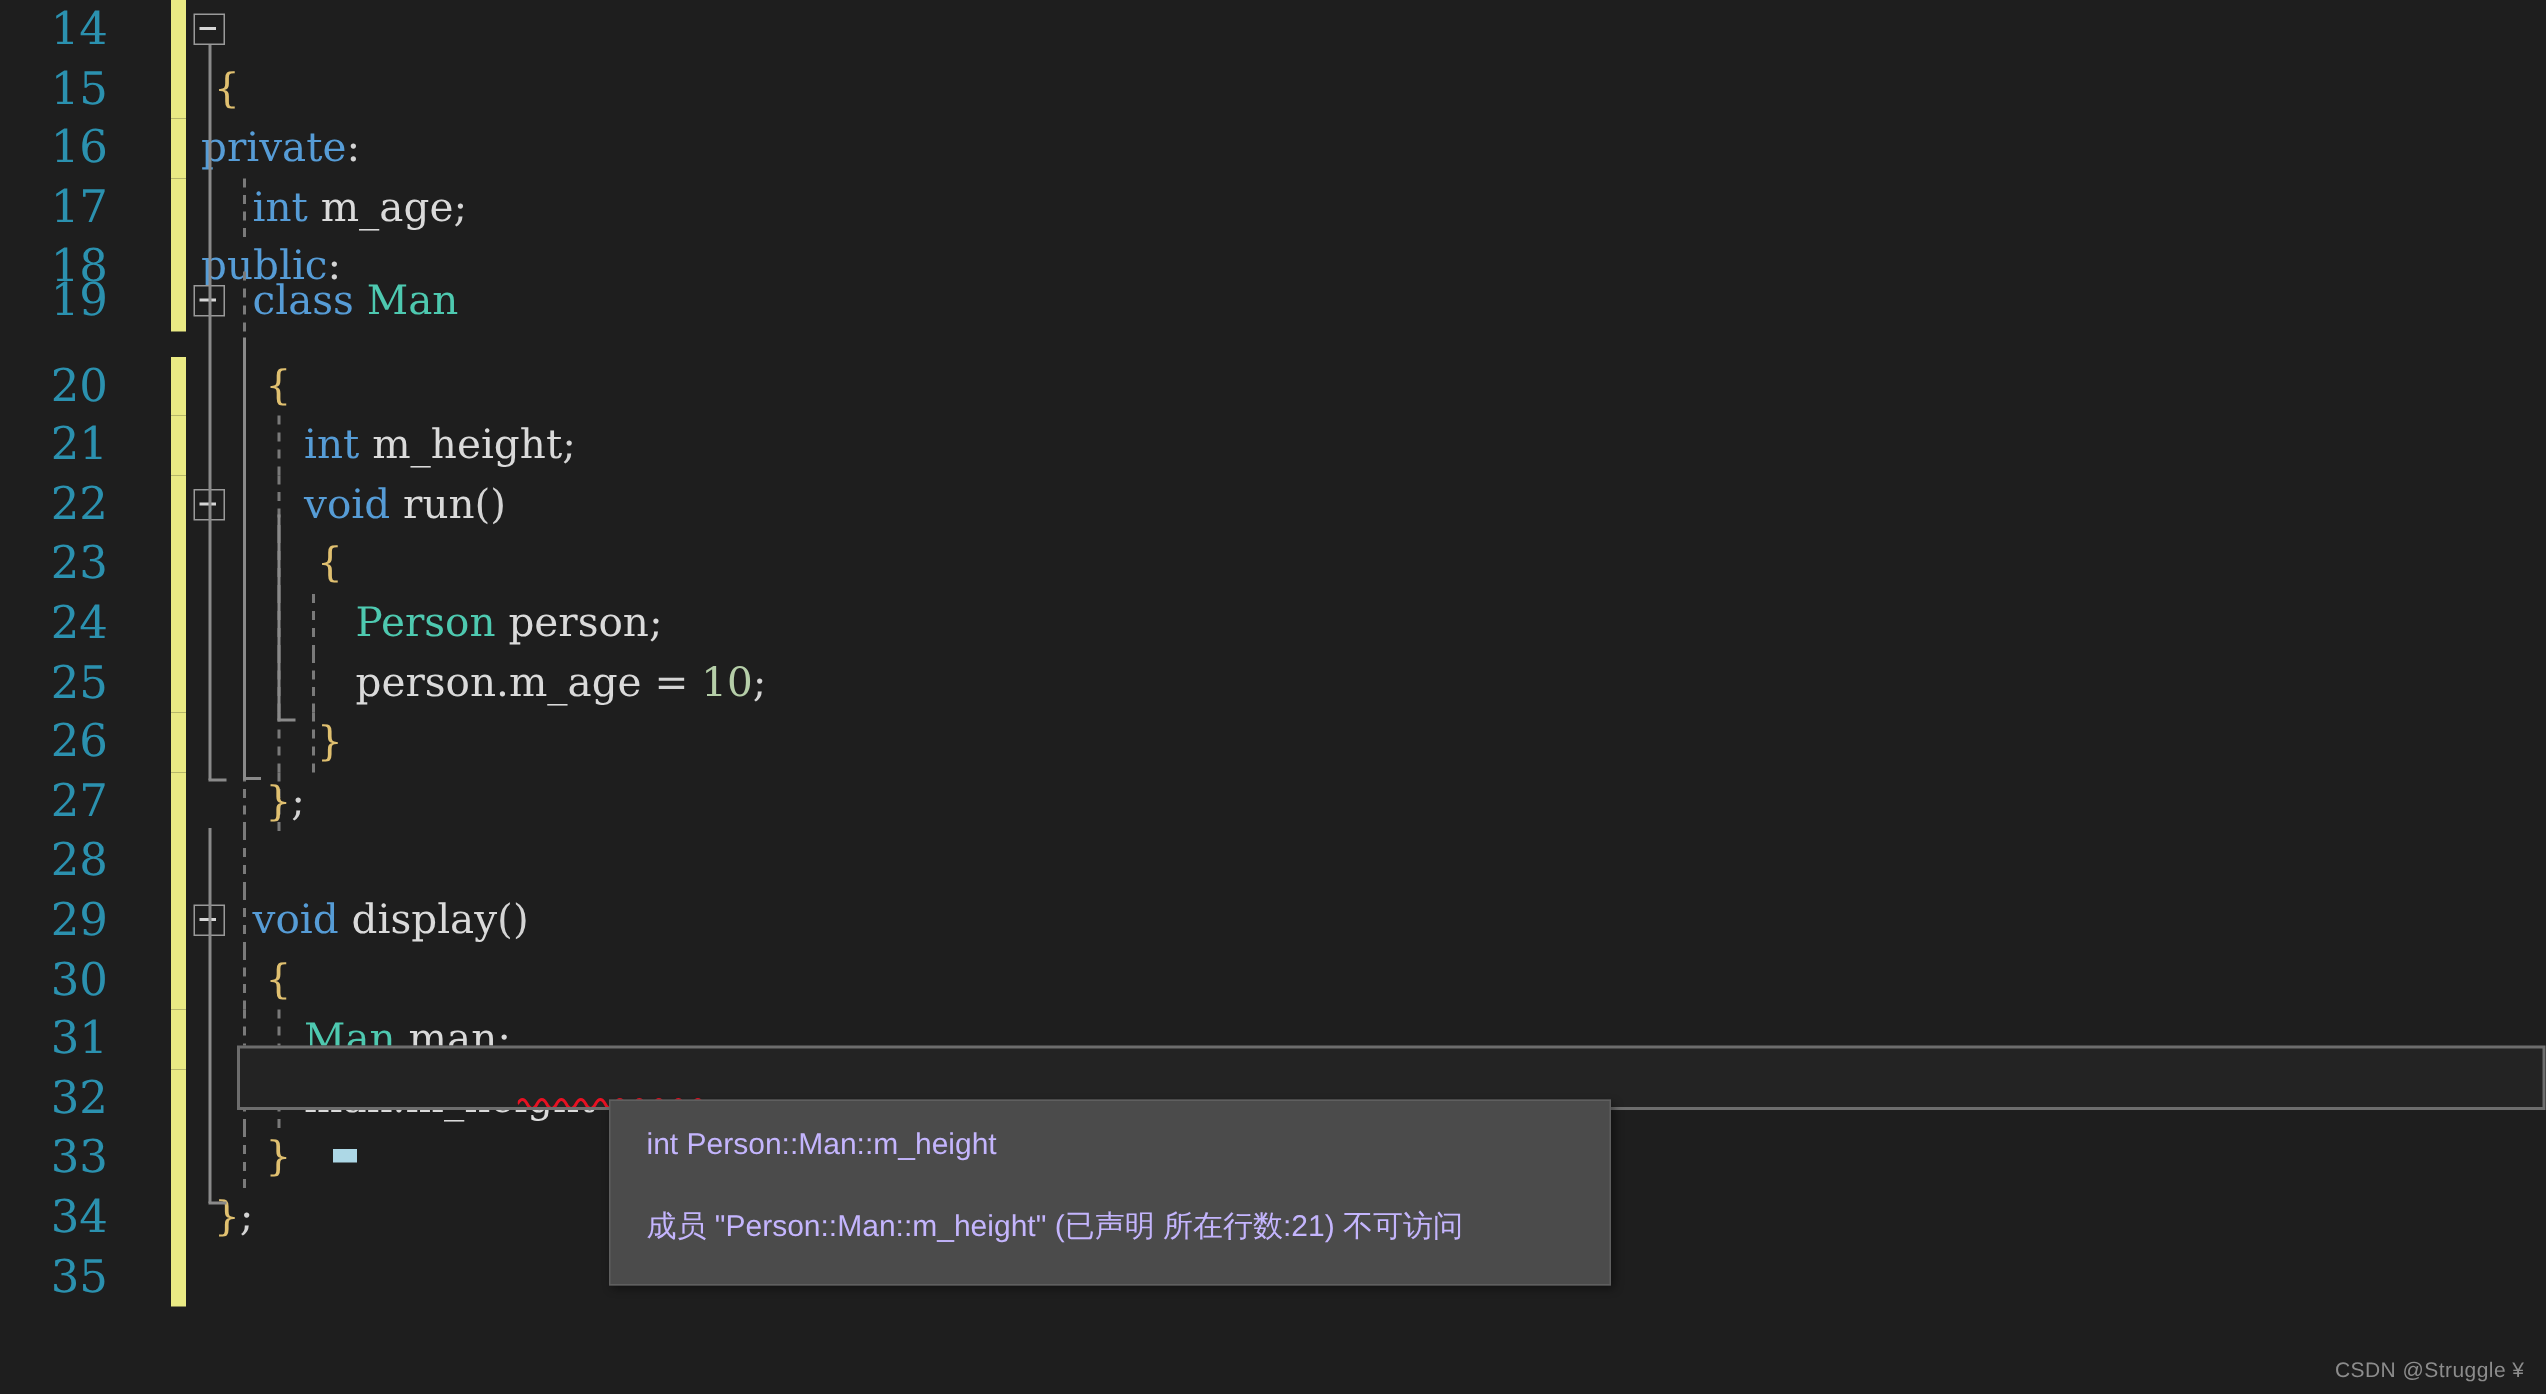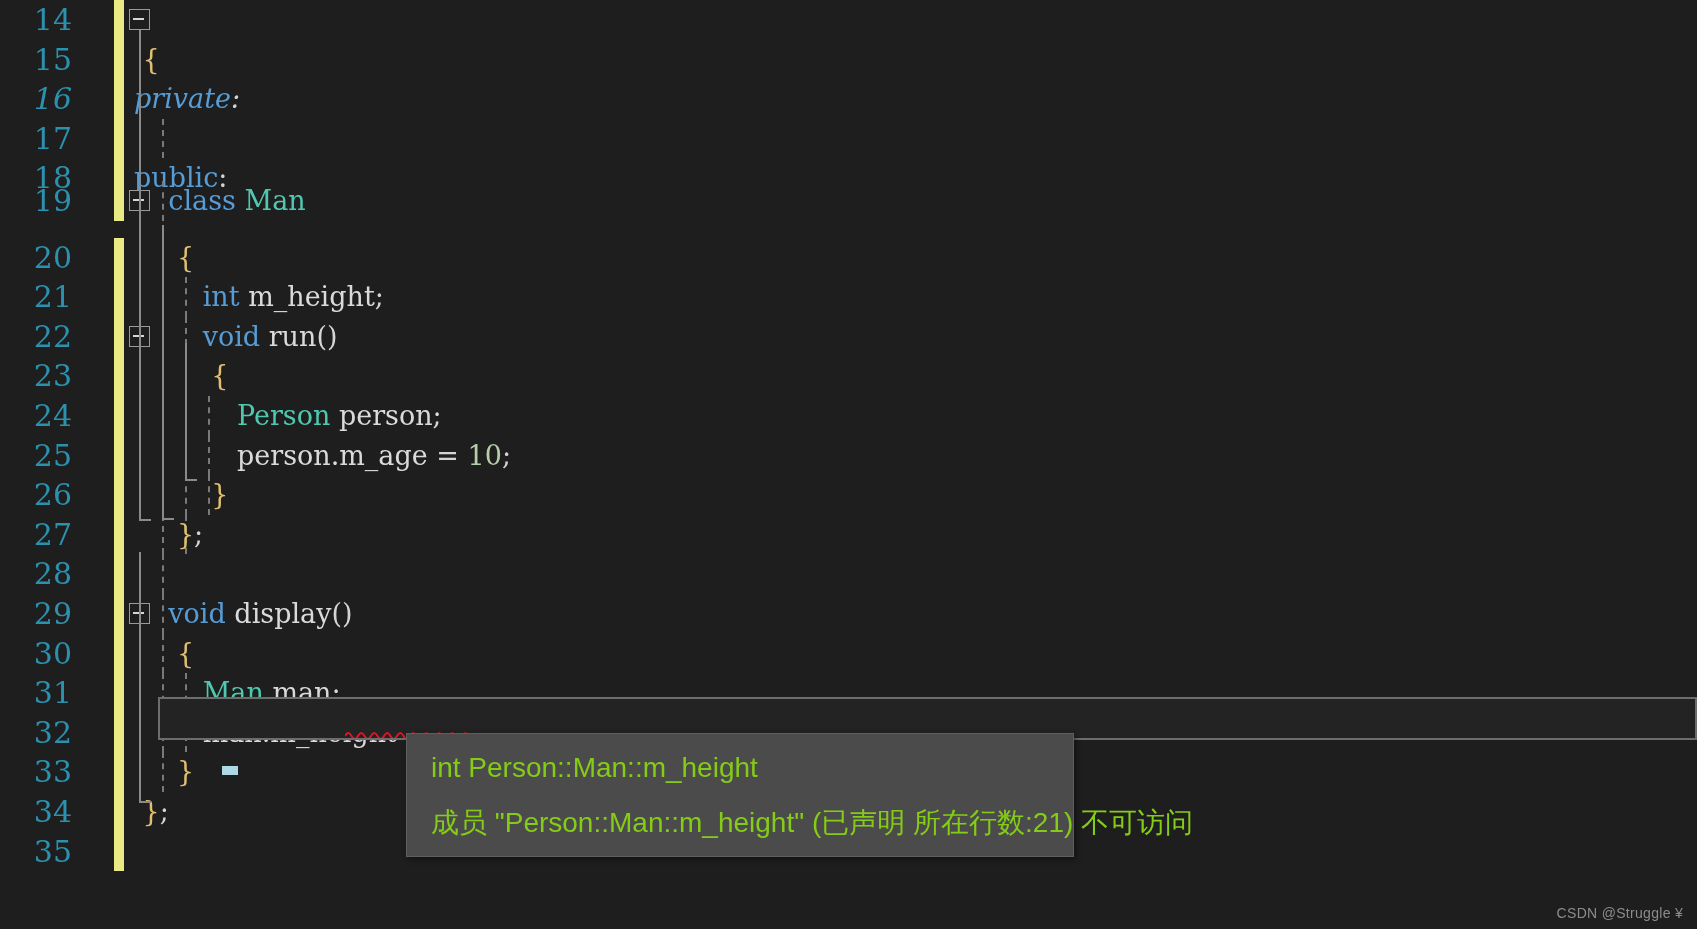--- a/index.html
+++ b/index.html
@@ -127,23 +127,23 @@
     width:668px;height:124px;
     background:#4b4b4b;
     border:1px solid #5f5f5f;
     box-sizing:border-box;
     font-family:"Liberation Sans","DejaVu Sans",sans-serif;
     color:#f0f0f0;
     box-shadow:2px 2px 6px rgba(0,0,0,.45);
   }
   .tt-line{
     position:absolute;left:24px;
-    font-size:28px;
+    font-size:20px;
     white-space:pre;
-    color:#84cc16;
+    color:#c4b5fd;
   }
   #tt1{top:18px;}
   #tt2{top:70px;}
 
   
   #watermark{
     position:absolute;
     right:14px;bottom:8px;
     color:#8c8c8c;
     font-size:14px;
@@ -152,22 +152,22 @@
   }
 </style>
 </head>
 <body>
 
 <div id="editor">
 
   <div id="lines">
       <div class="line-row" style="position: absolute; left: 0px; top: 0px; width: 1697px;"><div class="lnum">14</div><div class="changebar"></div><div class="fold"></div></div>
       <div class="line-row" style="position: absolute; left: 0px; top: 39.6px; width: 1697px;"><div class="lnum">15</div><div class="changebar"></div><div class="code"><span class="plain"> </span><span class="brace">{</span></div></div>
-      <div class="line-row" style="position: absolute; left: 0px; top: 79.2px; width: 1697px; font-style: italic;"><div class="lnum">16</div><div class="changebar"></div><div class="code"><span class="kw">private</span><span class="punc">:</span></div></div>
-      <div class="line-row" style="position: absolute; left: 0px; top: 118.8px; width: 1697px;"><div class="lnum">17</div><div class="changebar"></div><div class="iguide" style="left: 162px; top: 0px; height: 39.6px;"></div></div>
+      <div class="line-row" style="position: absolute; left: 0px; top: 79.2px; width: 1697px;"><div class="lnum">16</div><div class="changebar"></div><div class="code"><span class="kw">private</span><span class="punc">:</span></div></div>
+      <div class="line-row" style="position: absolute; left: 0px; top: 118.8px; width: 1697px;"><div class="lnum">17</div><div class="changebar"></div><div class="iguide" style="left: 162px; top: 0px; height: 39.6px;"></div><div class="code"><span class="plain">    </span><span class="kw">int </span><span class="id">m_age</span><span class="punc">;</span></div></div>
       <div class="line-row" style="position: absolute; left: 0px; top: 158.4px; width: 1609px;"><div class="lnum">18</div><div class="changebar"></div><div class="code"><span class="kw">public</span><span class="punc">:</span></div></div>
       <div class="line-row" style="position: absolute; left: 0px; top: 181px; width: 1492px;"><div class="lnum">19</div><div class="changebar"></div><div class="iguide" style="left: 162px; top: 0px; height: 39.6px;"></div><div class="fold"></div><div class="code"><span class="plain">    </span><span class="kw">class </span><span class="type">Man</span></div></div>
       <div class="line-row" style="position: absolute; left: 0px; top: 237.6px; width: 1697px;"><div class="lnum">20</div><div class="changebar"></div><div class="iguide" style="left: 162px; top: 0px; height: 39.6px;"></div><div class="code"><span class="plain">     </span><span class="brace">{</span></div></div>
       <div class="line-row" style="position: absolute; left: 0px; top: 277.2px; width: 1697px;"><div class="lnum">21</div><div class="changebar"></div><div class="iguide" style="left: 162px; top: 0px; height: 39.6px;"></div><div class="iguide" style="left: 185px; top: 0px; height: 39.6px;"></div><div class="code"><span class="plain">        </span><span class="kw">int </span><span class="id">m_height</span><span class="punc">;</span></div></div>
       <div class="line-row" style="position: absolute; left: 0px; top: 316.8px; width: 1697px;"><div class="lnum">22</div><div class="changebar"></div><div class="iguide" style="left: 162px; top: 0px; height: 39.6px;"></div><div class="iguide" style="left: 185px; top: 0px; height: 39.6px;"></div><div class="fold"></div><div class="code"><span class="plain">        </span><span class="kw">void </span><span class="id">run</span><span class="punc">()</span></div></div>
       <div class="line-row" style="position: absolute; left: 0px; top: 356.4px; width: 1697px;"><div class="lnum">23</div><div class="changebar"></div><div class="iguide" style="left: 162px; top: 0px; height: 39.6px;"></div><div class="iguide" style="left: 185px; top: 0px; height: 39.6px;"></div><div class="code"><span class="plain">         </span><span class="brace">{</span></div></div>
       <div class="line-row" style="position: absolute; left: 0px; top: 396px; width: 1697px;"><div class="lnum">24</div><div class="changebar"></div><div class="iguide" style="left: 162px; top: 0px; height: 39.6px;"></div><div class="iguide" style="left: 185px; top: 0px; height: 39.6px;"></div><div class="iguide" style="left: 208px; top: 0px; height: 39.6px;"></div><div class="code"><span class="plain">            </span><span class="type">Person</span><span class="id"> person;</span></div></div>
       <div class="line-row" style="position: absolute; left: 0px; top: 435.6px; width: 1697px;"><div class="lnum">25</div><div class="changebar"></div><div class="iguide" style="left: 162px; top: 0px; height: 39.6px;"></div><div class="iguide" style="left: 185px; top: 0px; height: 39.6px;"></div><div class="iguide" style="left: 208px; top: 0px; height: 39.6px;"></div><div class="code"><span class="id">            person.</span><span class="id">m_age</span><span class="punc"> = </span><span class="num">10</span><span class="punc">;</span></div></div>
       <div class="line-row" style="position: absolute; left: 0px; top: 475.2px; width: 1697px;"><div class="lnum">26</div><div class="changebar"></div><div class="iguide" style="left: 162px; top: 0px; height: 39.6px;"></div><div class="iguide" style="left: 185px; top: 0px; height: 39.6px;"></div><div class="iguide" style="left: 208px; top: 0px; height: 39.6px;"></div><div class="code"><span class="plain">         </span><span class="brace">}</span></div></div>
       <div class="line-row" style="position: absolute; left: 0px; top: 514.8px; width: 1697px;"><div class="lnum">27</div><div class="changebar"></div><div class="iguide" style="left: 162px; top: 0px; height: 39.6px;"></div><div class="iguide" style="left: 185px; top: 0px; height: 39.6px;"></div><div class="code"><span class="plain">     </span><span class="brace">}</span><span class="punc">;</span></div></div>

